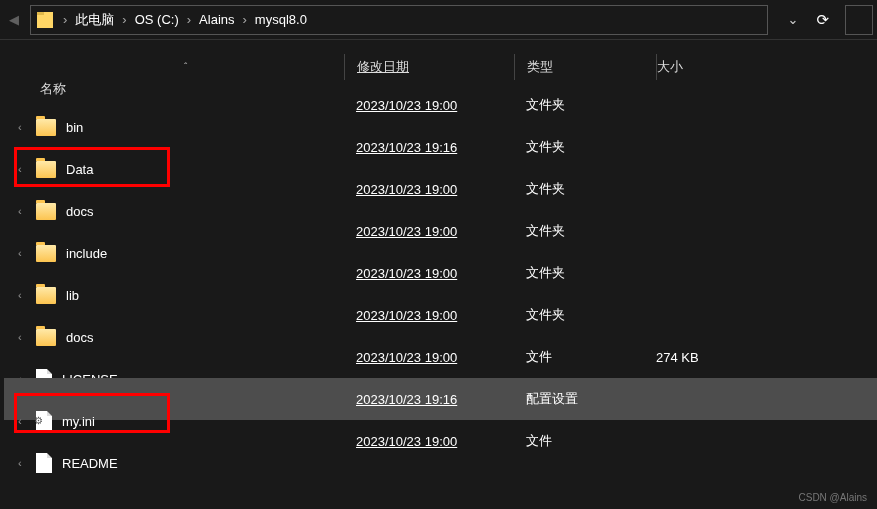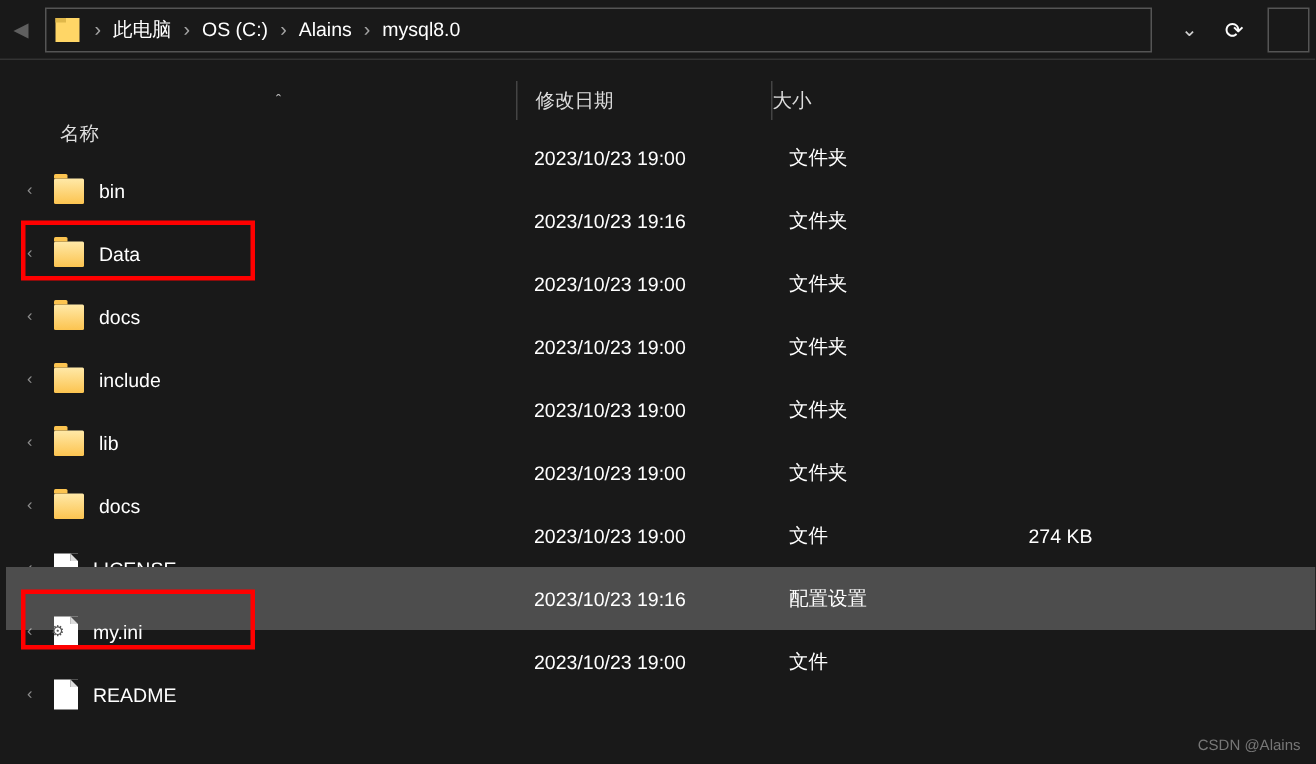--- a/index.html
+++ b/index.html
@@ -76,23 +76,23 @@
     }
     .header-row {
       display: flex;
       align-items: center;
       height: 34px;
       color: #ddd;
       font-size: 13px;
       position: relative;
     }
     .col-name { width: 340px; padding-left: 36px; margin-top: 44px; }
-    .col-date { width: 170px; padding-left: 12px; }
+    .col-date { width: 170px; padding-left: 12px; text-decoration: underline; }
     .col-type { width: 142px; padding-left: 12px; }
-    .col-size { width: 130px; text-align: center; padding-right: 28px; }
+    .col-size { width: 130px; text-align: left; padding-right: 28px; }
     .header-row .col-date, .header-row .col-type, .header-row .col-size {
       border-left: 1px solid #444;
       height: 26px;
       display: flex;
       align-items: center;
     }
     .header-row .col-size { justify-content: flex-start; }
     .sort-caret {
       position: absolute;
       left: 180px;
@@ -196,20 +196,21 @@
     <span style="font-size:15px">⟳</span>
   </div>
   <div class="search-box"></div>
 </div>
 
 <div class="content">
   <div class="header-row">
     <div class="col-name">名称</div>
     <span class="sort-caret">ˆ</span>
     <div class="col-date">修改日期</div>
+    <div class="col-type">类型</div>
     <div class="col-size" style="justify-content:flex-start">大小</div>
   </div>
   <div id="rows">
       <div class="file-row">
         <div class="col-name">
           <span class="arrow-left">‹</span>
           <span class="icon folder"></span>
           <span>bin</span>
         </div>
         <div class="col-date">2023/10/23 19:00</div>

